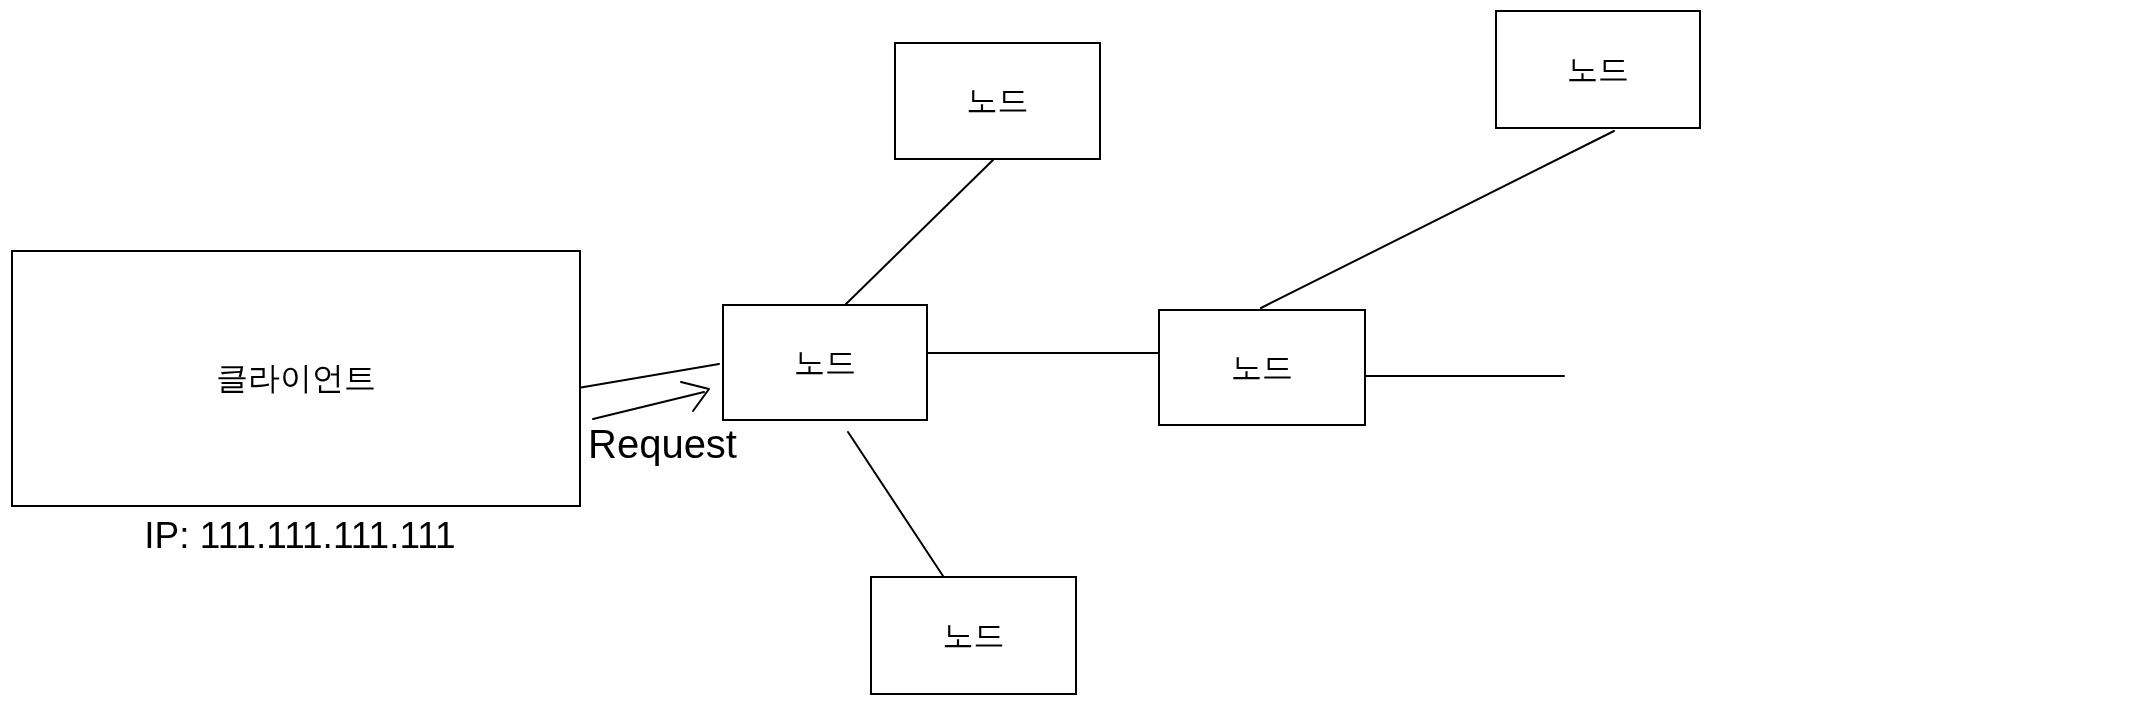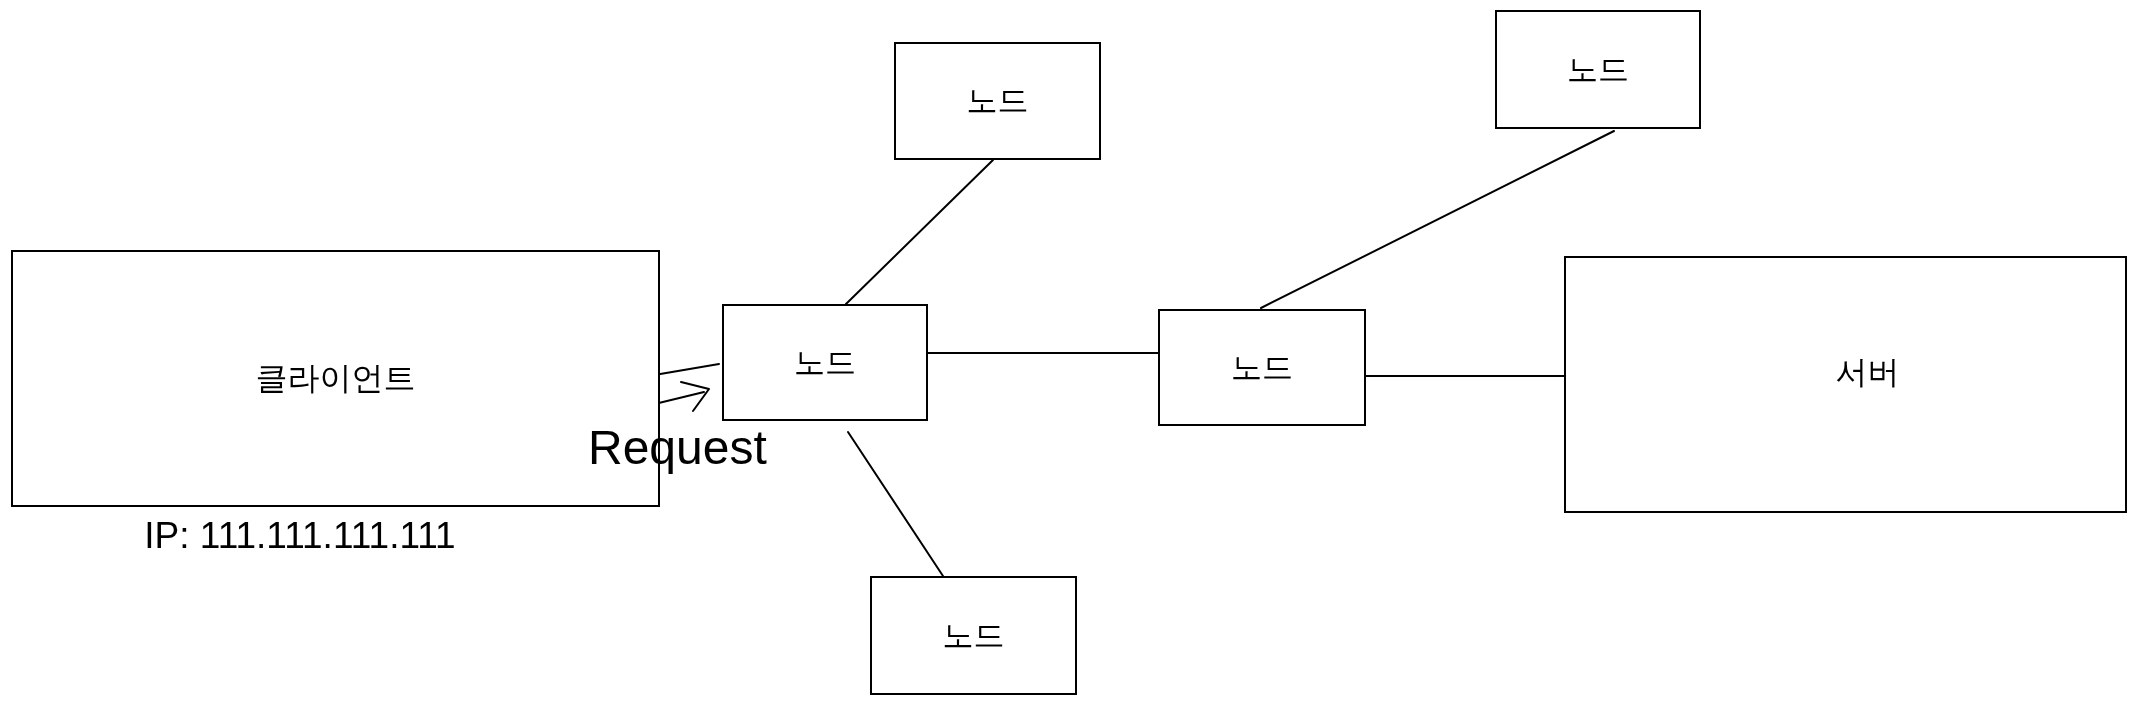--- a/index.html
+++ b/index.html
@@ -57,21 +57,21 @@
     position: absolute;
     transform: translateX(-50%);
     font-size: 37px;
     line-height: 1;
     white-space: nowrap;
     color: #000000;
     text-align: right;
   }
   .request-label {
     position: absolute;
-    font-size: 48px;
+    font-size: 40px;
     line-height: 1;
     white-space: nowrap;
     color: #000000;
   }
 </style>
 </head>
 <body>
 
 <div class="canvas">
 
@@ -87,21 +87,21 @@
 
     <line x1="1365" y1="376" x2="1564" y2="376"></line>
 
     <g>
       <line x1="578" y1="388" x2="719" y2="364"></line>
       <line x1="593" y1="419" x2="704" y2="392"></line>
       <polyline points="681,382 709,389 693,411"></polyline>
     </g>
   </svg>
 
-  <div class="box" style="left:11px; top:250px; width:649px; height:257px;">
+  <div class="box" style="left:11px; top:250px; width:570px; height:257px;">
     <span class="box-label">클라이언트</span>
   </div>
 
   <div class="box" style="left:722px; top:304px; width:206px; height:117px;">
     <span class="box-label node-label">노드</span>
   </div>
 
   <div class="box" style="left:894px; top:42px; width:207px; height:118px;">
     <span class="box-label node-label">노드</span>
   </div>
@@ -111,22 +111,19 @@
   </div>
 
   <div class="box" style="left:1158px; top:309px; width:208px; height:117px;">
     <span class="box-label node-label">노드</span>
   </div>
 
   <div class="box" style="left:870px; top:576px; width:207px; height:119px;">
     <span class="box-label node-label">노드</span>
   </div>
 
-  <div class="box" style="left:1564px; top:256px; width:563px; height:257px;">
-    <span class="box-label server-label-offset">서버</span>
-  </div>
 
   <div class="ip-label" style="left:300px; top:517px;">IP: 111.111.111.111</div>
 
 
   <div class="request-label" style="left:588px; top:424px;">Request</div>
 
 </div>
 
 </body></html>

